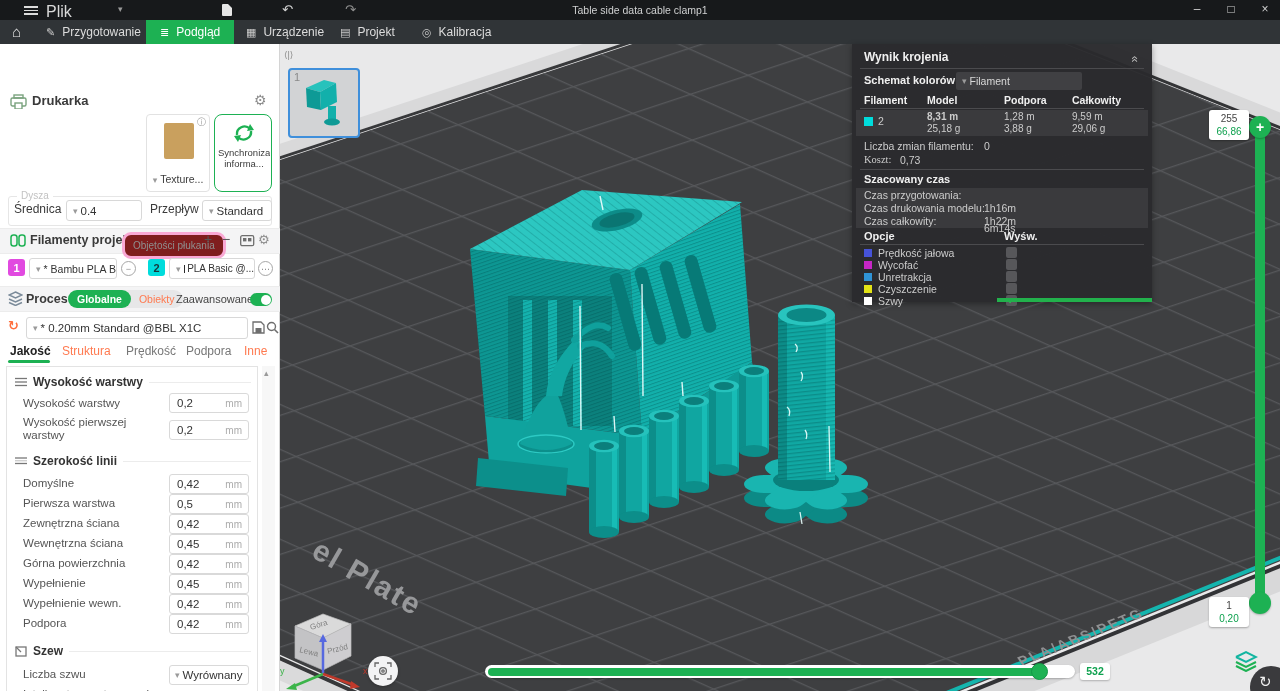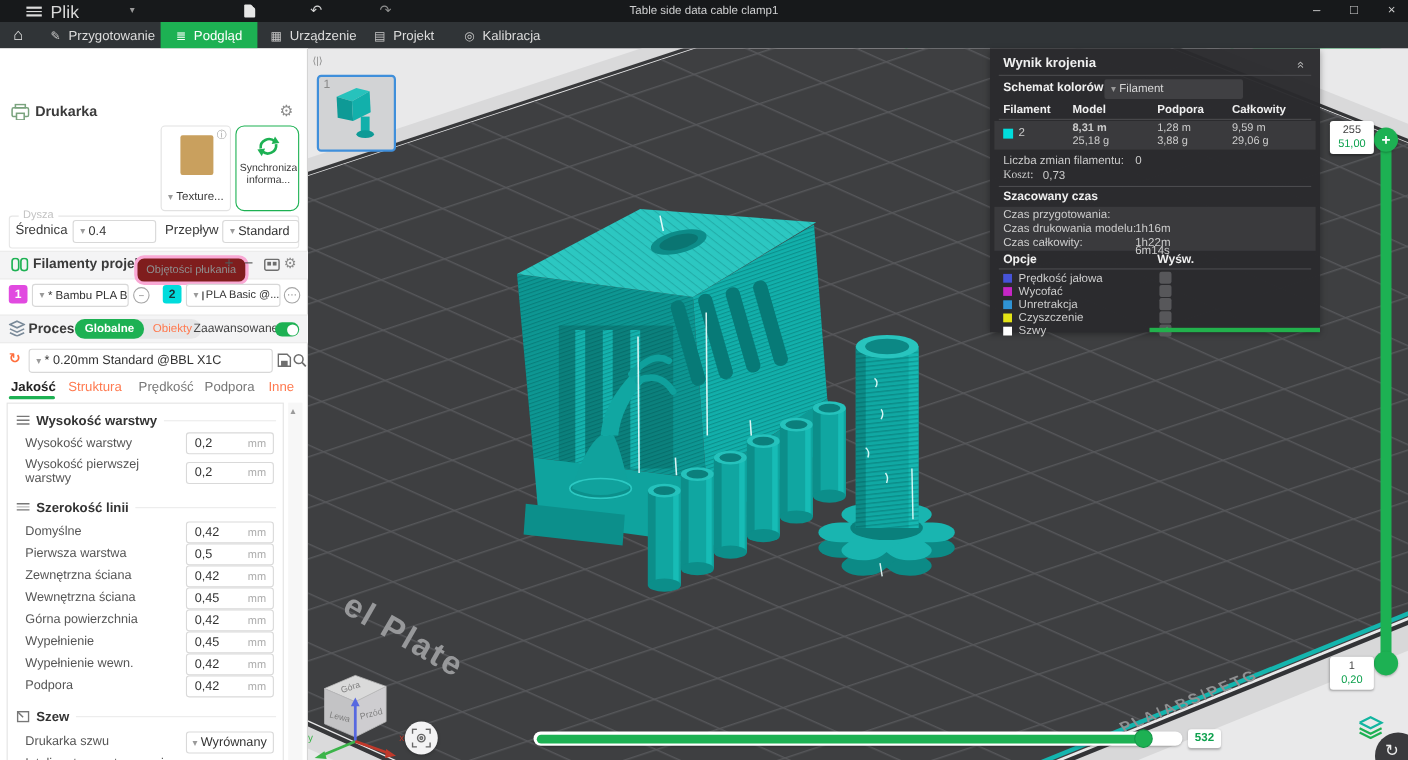--- a/index.html
+++ b/index.html
@@ -60,21 +60,21 @@
   .sechdr .t{font-size:12px;font-weight:bold;color:#333;white-space:nowrap;}
   .sechdr .ln{flex:1;height:1px;background:#ececec;}
   .rowlbl{position:absolute;left:16px;width:134px;font-size:11.5px;color:#555;line-height:13px;}
   .valbox{position:absolute;left:162px;width:80px;height:20px;border:1px solid #d9d9d9;border-radius:3px;
           background:#fff;box-sizing:border-box;font-size:11.5px;color:#333;cursor:text;}
   .valbox .v{position:absolute;left:7px;top:3px;}
   .valbox .u{position:absolute;right:6px;top:4px;font-size:10px;color:#ababab;}
   .scrollcol{position:absolute;left:262px;top:322px;width:13px;height:369px;background:#f7f7f7;}
   .sarrow{position:absolute;left:2px;color:#9a9a9a;font-size:9px;cursor:pointer;}
   
-  .result{left:900px;top:44px;width:300px;height:258px;background:rgba(42,42,45,0.97);
+  .result{left:852px;top:44px;width:300px;height:258px;background:rgba(42,42,45,0.97);
           color:#ddd;box-shadow:0 2px 6px rgba(0,0,0,.35);}
   .r{position:absolute;font-size:10.5px;color:#ccc;white-space:nowrap;}
   .rb{position:absolute;font-size:11px;font-weight:bold;color:#f0f0f0;white-space:nowrap;}
   .rline{position:absolute;left:8px;width:284px;height:1px;background:#4b4b4e;}
   .rowband{position:absolute;left:4px;width:292px;background:#3a3a3d;}
   .sw{position:absolute;width:9px;height:9px;}
   .cbx{position:absolute;width:11px;height:11px;background:#57575a;border-radius:2px;
        display:flex;align-items:center;justify-content:center;font-size:9px;color:#2bc156;cursor:pointer;}
   
   .thumb{left:288px;top:68px;width:72px;height:70px;background:#d2d3d5;border:2px solid #3f8fdb;
@@ -561,21 +561,21 @@
         </div>
 
       <div class="sechdr" style="top:277px;">
         <svg width="12" height="11">
             <rect x="1" y="1" width="10" height="9" fill="none" stroke="#777" stroke-width="1.3"></rect>
             <line x1="1" y1="1" x2="6" y2="6" stroke="#777" stroke-width="1.3"></line>
           </svg>
         <span class="t">Szew</span>
           <span class="ln"></span>
       </div>
-      <span class="rowlbl" style="top:301px;">Drukarka szwu</span>
+      <span class="rowlbl" style="top:301px;">Liczba szwu</span>
       <div class="valbox" style="top:298px;display:flex;align-items:center;padding-left:5px;">
         <span class="chev">▾</span>
         <span style="font-size:11.5px;">Wyrównany</span>
         </div>
       <span class="rowlbl" style="top:321px;">Inteligentne zastosowanie szwów scarf</span>
 
     </div>
     <div class="scrollcol">
       <span class="sarrow" style="top:2px;">▴</span>
 
@@ -643,21 +643,21 @@
     <div style="position:absolute;left:145px;top:254px;width:155px;height:4px;background:#22b14c;"></div>
   </div>
 
   <div class="vslider"></div>
   <div class="vhandle" style="left:1249px;top:116px;">
     <span>+</span>
     </div>
   <div class="vhandle" style="left:1249px;top:592px;"></div>
   <div class="flag" style="left:1209px;top:110px;">
     <div class="n1">255</div>
-    <div class="n2">51,00</div>
+    <div class="n2">66,86</div>
   </div>
   <div class="flag" style="left:1209px;top:597px;">
     <div class="n1">1</div>
     <div class="n2">0,20</div>
   </div>
   <svg class="abs" style="left:1234px;top:650px;" width="24" height="22">
     <g fill="none" stroke-width="2">
       <polyline points="2,7 12,2 22,7 12,12 2,7" stroke="#12b5a0"></polyline>
       <polyline points="2,12 12,17 22,12" stroke="#1db153"></polyline>
       <polyline points="2,16 12,21 22,16" stroke="#1db153"></polyline>

